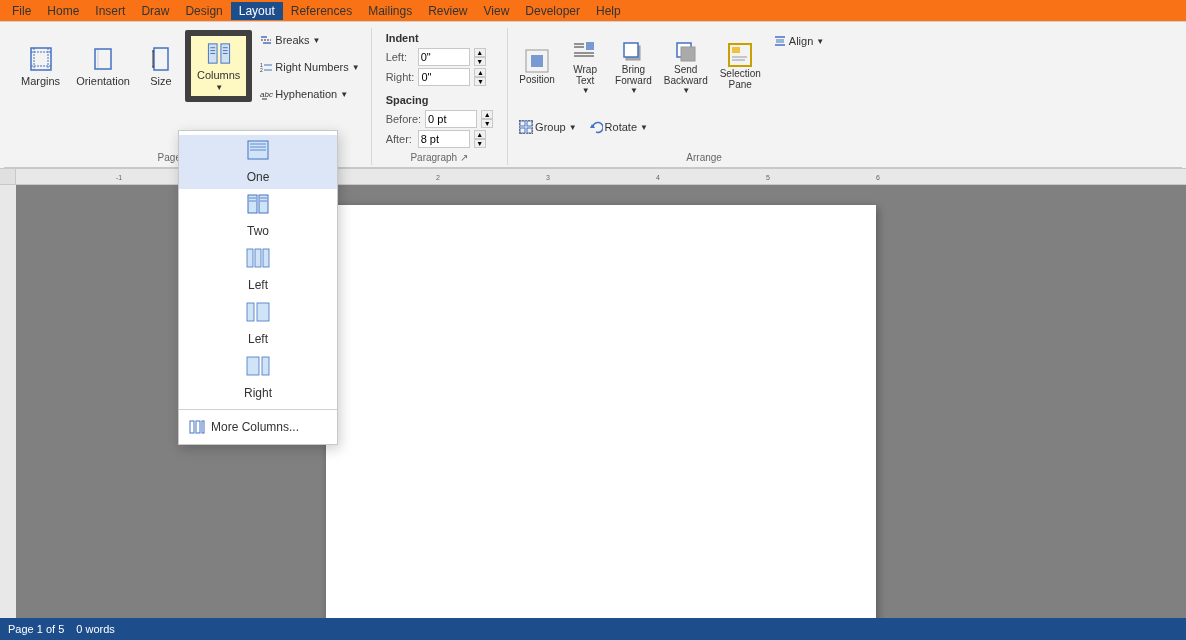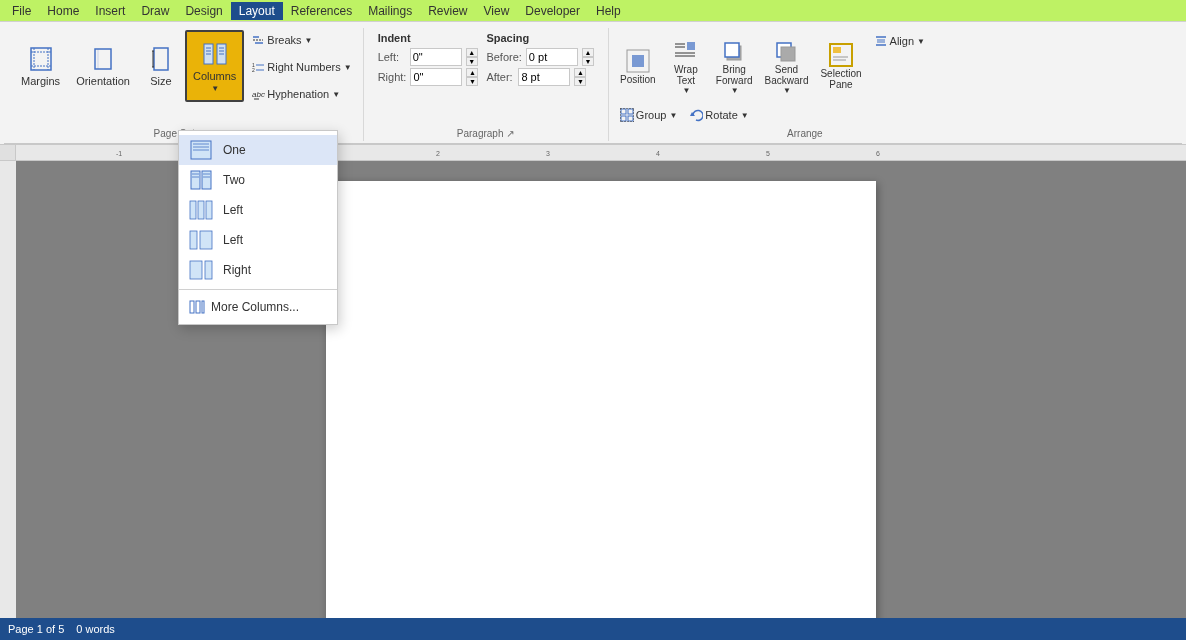--- a/index.html
+++ b/index.html
@@ -1,20 +1,20 @@
 <!DOCTYPE html>
 <html><head>
   <meta charset="utf-8">
   <style>
     * { margin: 0; padding: 0; box-sizing: border-box; }
     body { font-family: 'Segoe UI', Arial, sans-serif; font-size: 12px; background: #f0f0f0; overflow: hidden; }
 
     
     .menu-bar {
-      background: #bef264;
+      background: #f97316;
       display: flex;
       align-items: center;
       height: 22px;
       border-bottom: 1px solid #d0d0d0;
       padding: 0 4px;
     }
     .menu-item {
       padding: 2px 8px;
       cursor: pointer;
       font-size: 12px;
@@ -72,41 +72,42 @@
       border: 1px solid transparent;
       border-radius: 2px;
       min-width: 44px;
       height: 72px;
       font-size: 11px;
       color: #333;
       text-align: center;
       gap: 2px;
     }
     .ribbon-btn-large.active-btn {
-      background: #eab308;
-      border: 2px solid #404040;
+      background: #fef9c3;
+      border: 6px solid #404040;
     }
 
     .ribbon-btn-small {
       display: flex;
       align-items: center;
       padding: 2px 4px;
       cursor: pointer;
       border: 1px solid transparent;
       border-radius: 2px;
       font-size: 11px;
       color: #333;
       height: 20px;
       gap: 2px;
       white-space: nowrap;
     }
 
     
     .indent-spacing-group {
       display: flex;
+      flex-direction: column;
       gap: 8px;
       padding: 2px 8px;
       align-items: flex-start;
     }
     .is-col {
       display: flex;
       flex-direction: column;
       gap: 2px;
     }
     .is-label {
@@ -223,20 +224,21 @@
       padding: 4px 0;
     }
     .col-dropdown-item {
       display: flex;
       align-items: center;
       padding: 5px 10px;
       cursor: pointer;
       gap: 10px;
       font-size: 12px;
       color: #333;
+      flex-direction: column;
     }
     .col-dropdown-item.selected { background: #dce6f7; }
     .col-dropdown-sep {
       border-top: 1px solid #d0d0d0;
       margin: 4px 0;
     }
     .col-dropdown-more {
       display: flex;
       align-items: center;
       padding: 5px 10px;

